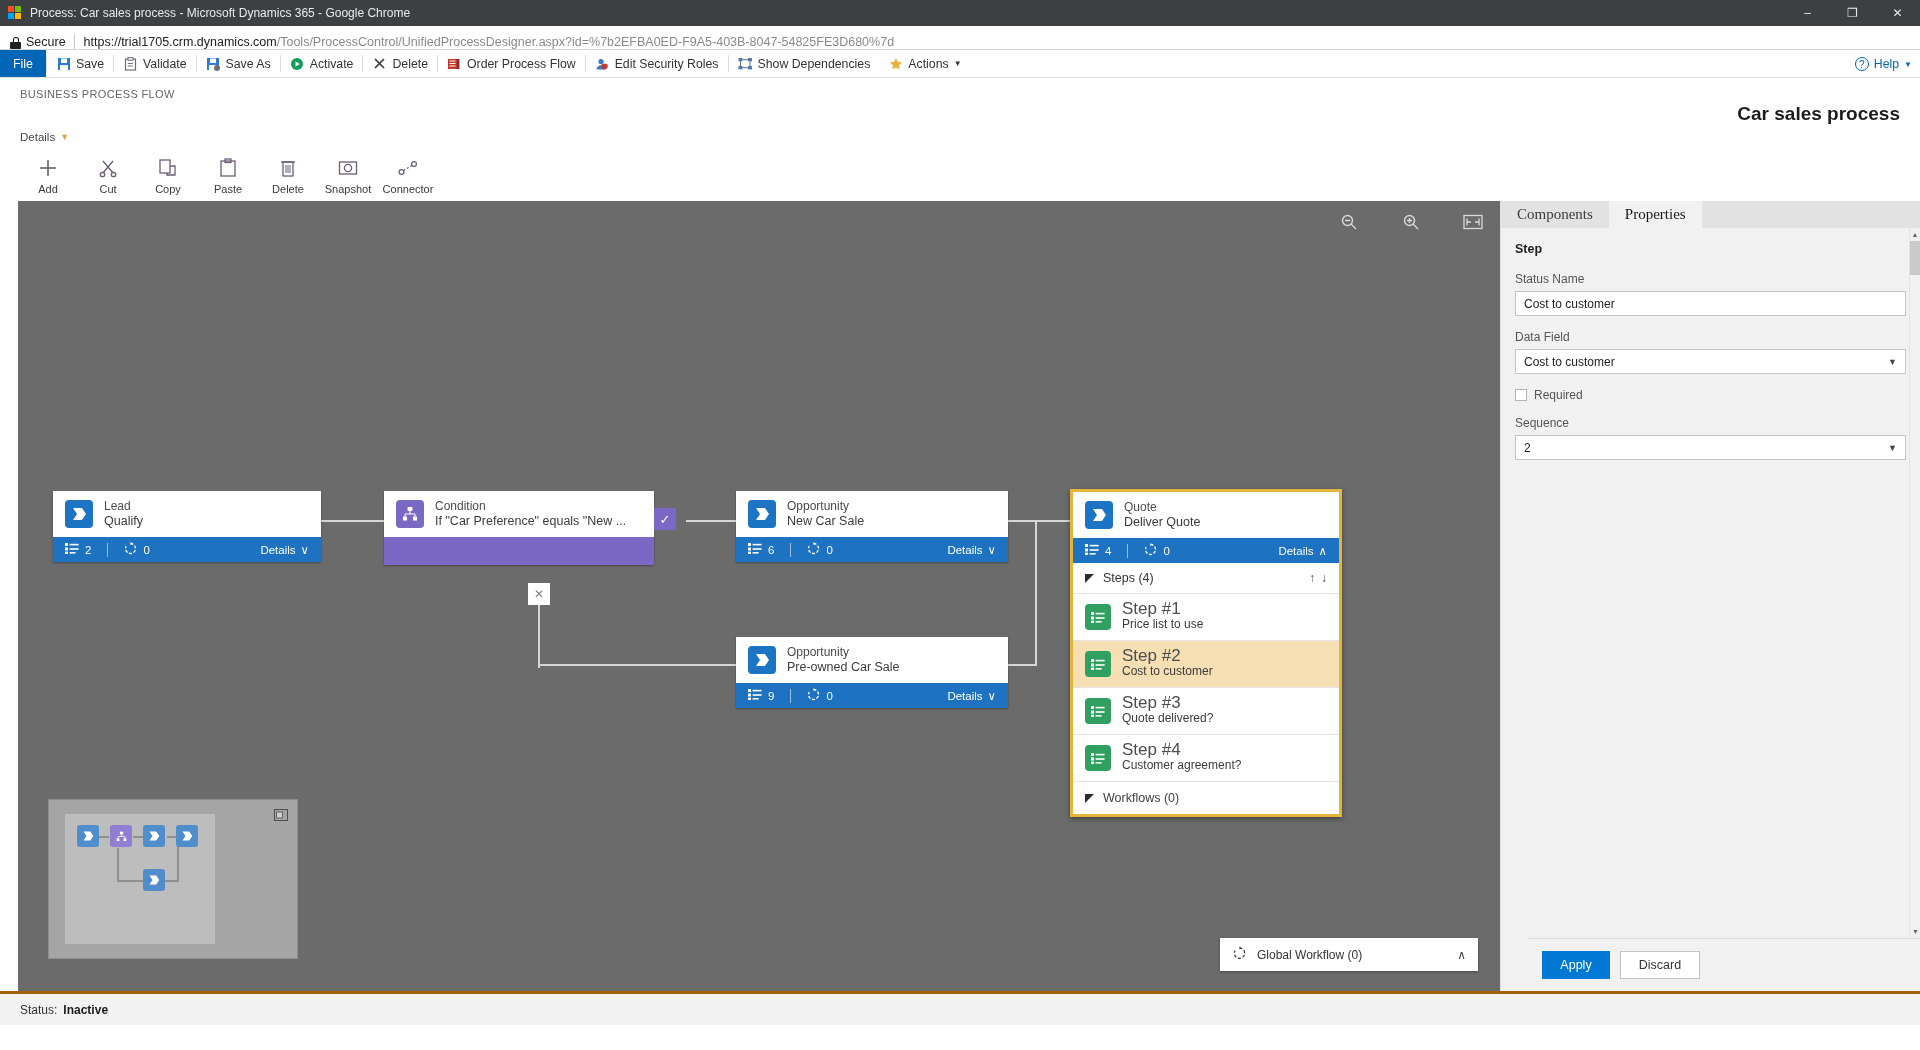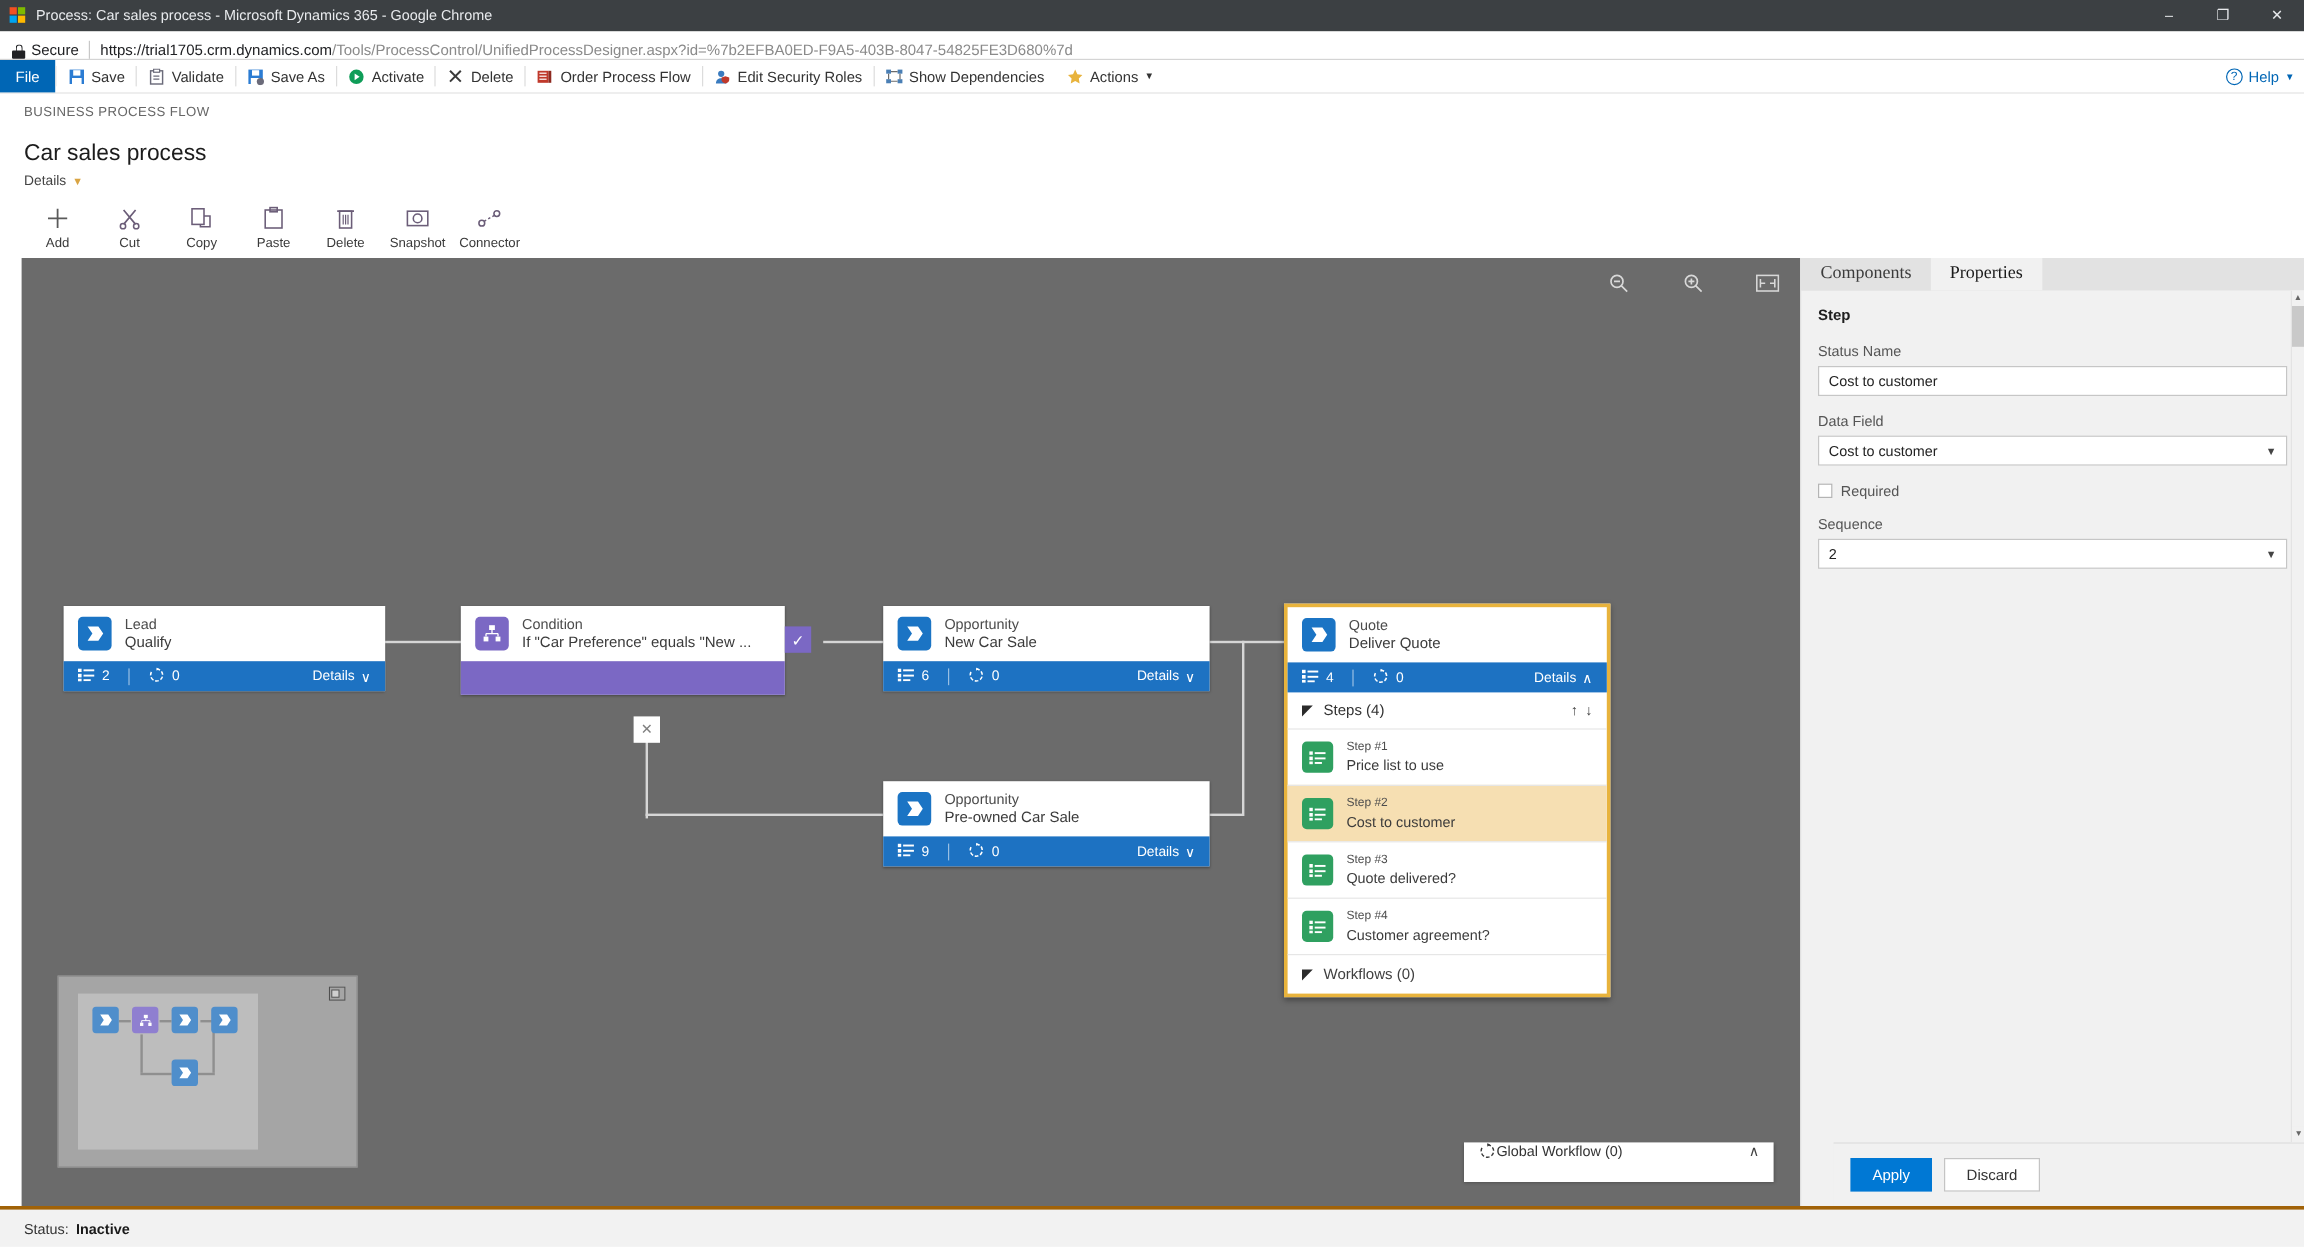--- a/index.html
+++ b/index.html
@@ -53,21 +53,21 @@
   .cmd-item { display: flex; align-items: center; gap: 5px; padding: 0 9px; white-space: nowrap; }
   .cmd-ico { width: 15px; height: 15px; display: flex; align-items: center; justify-content: center; font-size: 12px; }
   .cmd-right { position: absolute; right: 8px; top: 0; height: 28px; display: flex;
                align-items: center; gap: 5px; color: #0066b5; }
   .help-ring { width: 14px; height: 14px; border: 1.4px solid #0066b5; border-radius: 50%;
                color: #0066b5; font-size: 10px; display: flex; align-items: center; justify-content: center; }
 
   
   .page-head { padding: 10px 20px 6px 20px; background: #fff; }
   .bpf-kicker { font-size: 11px; letter-spacing: .35px; color: #666; text-transform: uppercase; }
-  .bpf-title { font-size: 19px; color: #1c1c1c; margin-top: 17px; font-weight: 400; }
+  .bpf-title { font-size: 19px; color: #1c1c1c; margin-top: 3px; font-weight: 700; text-align: right; }
   .bpf-details { font-size: 11.5px; color: #444; margin-top: 6px; display: flex; align-items: center; gap: 5px;}
   .bpf-caret { color: #d9a443; font-size: 9px; }
 
   
   .designbar { display: flex; padding: 4px 18px 6px 18px; background: #fff; gap: 0; }
   .tool { width: 60px; display: flex; flex-direction: column; align-items: center; gap: 4px;
           font-size: 11px; color: #3a3a3a; padding-top: 4px; }
   .tool svg { display: block; }
 
   
@@ -107,21 +107,21 @@
   .steps-header { display: flex; align-items: center; padding: 8px 12px; font-size: 12.5px;
                   color: #333; gap: 9px; }
   .tri { width: 0; height: 0; border-left: 9px solid #2b2b2b; border-bottom: 9px solid transparent; }
   .steps-arrows { margin-left: auto; display: flex; gap: 6px; color: #444; font-size: 12px; }
   .step-row { display: flex; align-items: center; gap: 11px; padding: 8px 12px;
               border-top: 1px solid #e6e6e6; }
   .step-row.sel { background: #f6dfb2; }
   .step-badge { width: 26px; height: 26px; border-radius: 4px; background: #2fa060;
                 display: flex; align-items: center; justify-content: center; flex: 0 0 26px;}
   .step-texts { display: flex; flex-direction: column; gap: 1px; }
-  .step-t1 { font-size: 10px; color: #4d4d4d; line-height: 14px; }
+  .step-t1 { font-size: 17px; color: #4d4d4d; line-height: 14px; }
   .step-t2 { font-size: 12px; color: #3b3b3b; line-height: 15px; }
   .wf-row { display: flex; align-items: center; gap: 9px; padding: 9px 12px;
             border-top: 1px solid #e6e6e6; font-size: 12.5px; color: #404040; }
 
   
   .conn { position: absolute; background: #d6d6d6; }
 
   
   .minimap { position: absolute; left: 30px; bottom: 32px; width: 250px; height: 160px;
              background: #a5a5a5; border: 1px solid #8e8e8e; }
@@ -129,22 +129,22 @@
                    background: #bdbdbd; }
   .mm-node { position: absolute; width: 22px; height: 22px; border-radius: 3px;
              display: flex; align-items: center; justify-content: center; }
   .mm-stage { background: #4f8ecb; }
   .mm-cond { background: #8f7fd0; }
   .mm-line { position: absolute; background: #8f8f8f; }
   .mm-expand { position: absolute; right: 9px; top: 7px; }
 
   
   .globalwf { position: absolute; right: 22px; bottom: 20px; width: 258px; height: 33px;
-              background: #fff; display: flex; padding: 0 12px;
-              font-size: 12px; color: #333; box-shadow: 0 1px 3px rgba(0,0,0,.3); }
+              background: #fff; display: flex; align-items: center; padding: 0 12px;
+              gap: 10px; font-size: 12px; color: #333; box-shadow: 0 1px 3px rgba(0,0,0,.3); }
   .globalwf .chev { margin-left: auto; color: #444; }
 
   
   .rightpanel { width: 420px; background: #f1f1f1; display: flex; flex-direction: column;
                 border-left: 1px solid #e0e0e0; }
   .rp-tabs { display: flex; background: #e2e2e2; height: 27px; }
   .rp-tab { padding: 0 16px; display: flex; align-items: center; font-size: 15px;
             color: #3b3b3b; background: #e2e2e2; font-family: Liberation Serif, serif; }
   .rp-tab.active { background: #f1f1f1; color: #1a1a1a; }
   .rp-body { flex: 1; padding: 14px 14px 0 14px; position: relative; overflow: hidden; }

